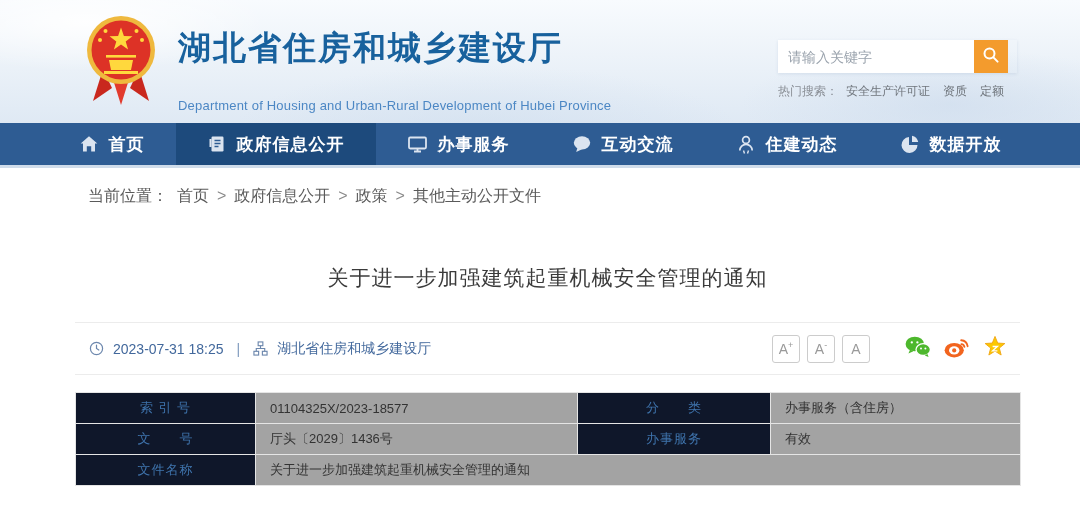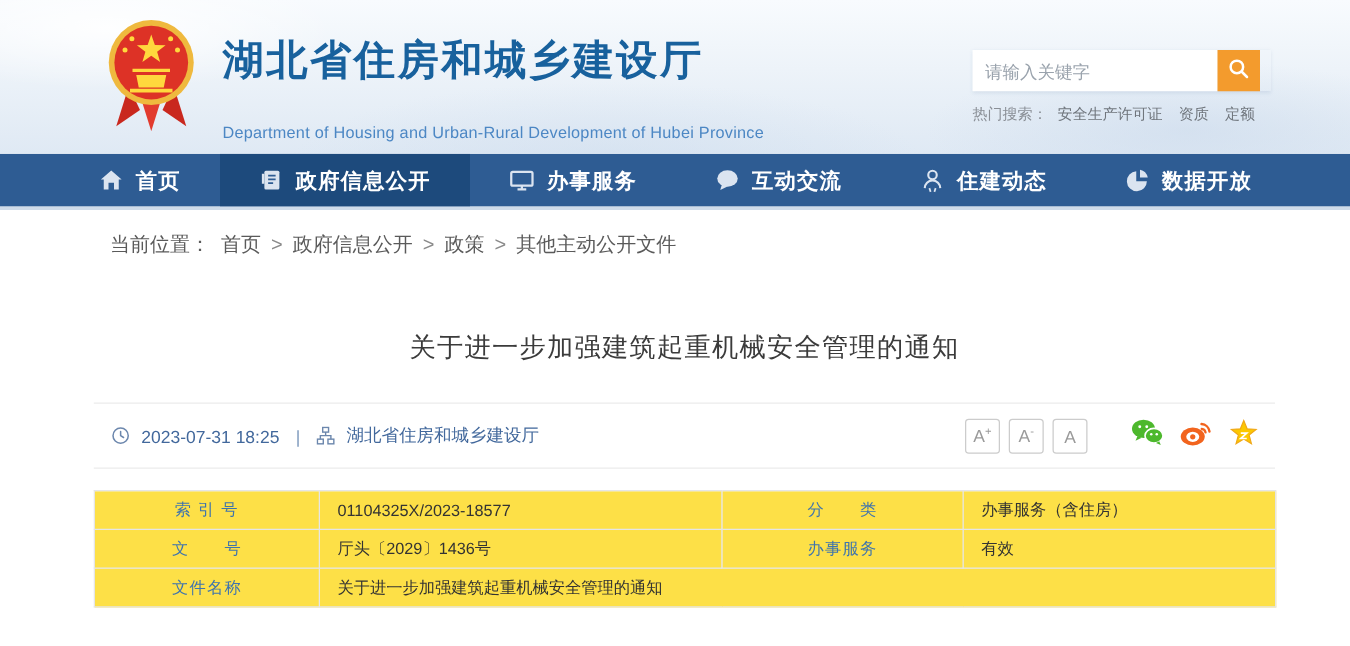--- a/index.html
+++ b/index.html
@@ -66,22 +66,22 @@
   .font-btn {
     width:28px; height:28px; margin-left:7px; border:1px solid #ccc; border-radius:3px;
     background:#fff; color:#9a9a9a; font-size:14px; cursor:pointer; font-family:inherit; line-height:1;
   }
   .font-btn sup { font-size:9px; }
   .share-icons { display:flex; align-items:center; margin-left:22px; }
   .share-icon { margin-left:13px; cursor:pointer; display:flex; }
   
   .info-table { width:945px; border-collapse:collapse; table-layout:fixed; margin-top:17px; }
   .info-table td { border:1px solid #e5e5e5; height:31px; font-size:13px; vertical-align:middle; }
-  .info-table td.lbl { background:#fde047; color:#3f74ad; text-align:center; letter-spacing:1px; }
-  .info-table td.val { color:#333; padding:0 14px; background:#fde047; }
+  .info-table td.lbl { background:#0f172a; color:#3f74ad; text-align:center; letter-spacing:1px; }
+  .info-table td.val { color:#333; padding:0 14px; background:#a3a3a3; }
 </style>
 </head>
 <body>
 
 <header class="site-header">
   <div class="header-inner">
     <div class="emblem">
       <svg width="74" height="94" viewBox="0 0 74 94">
         <path d="M19 56 L9 88 L28 75 Z" fill="#c9281e"></path>
         <path d="M55 56 L65 88 L46 75 Z" fill="#c9281e"></path>

